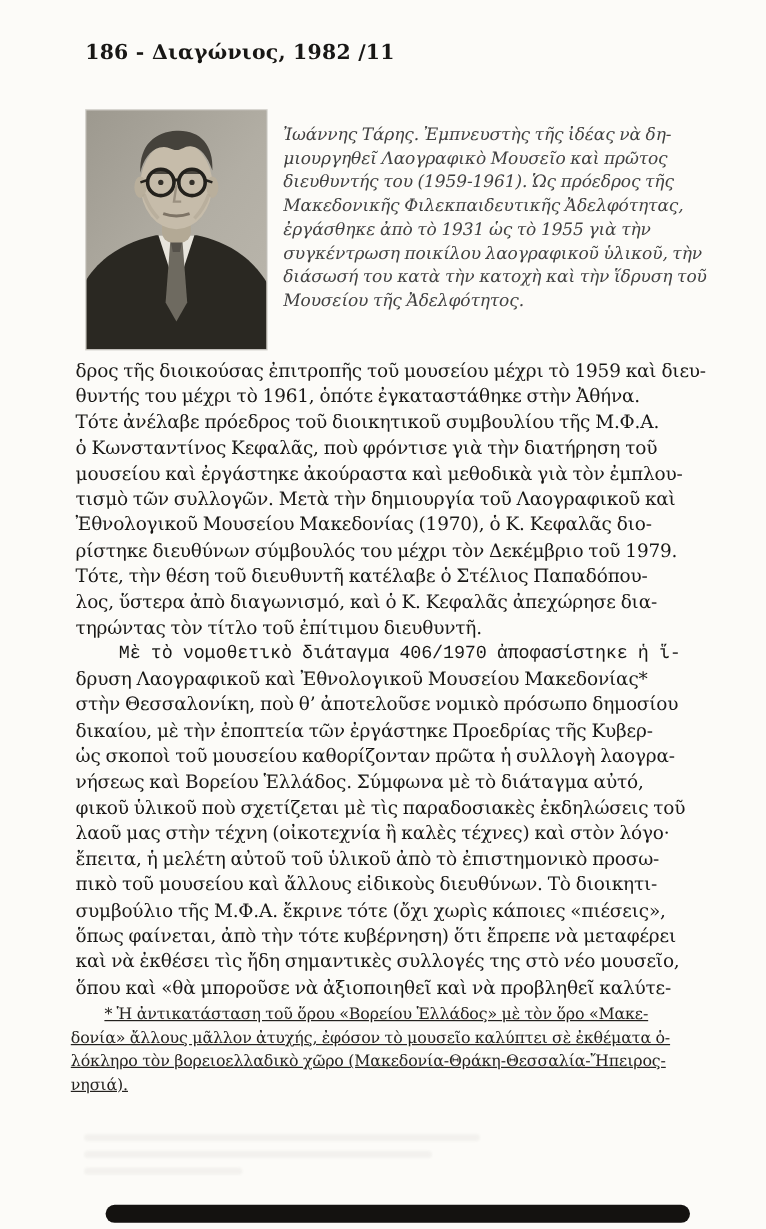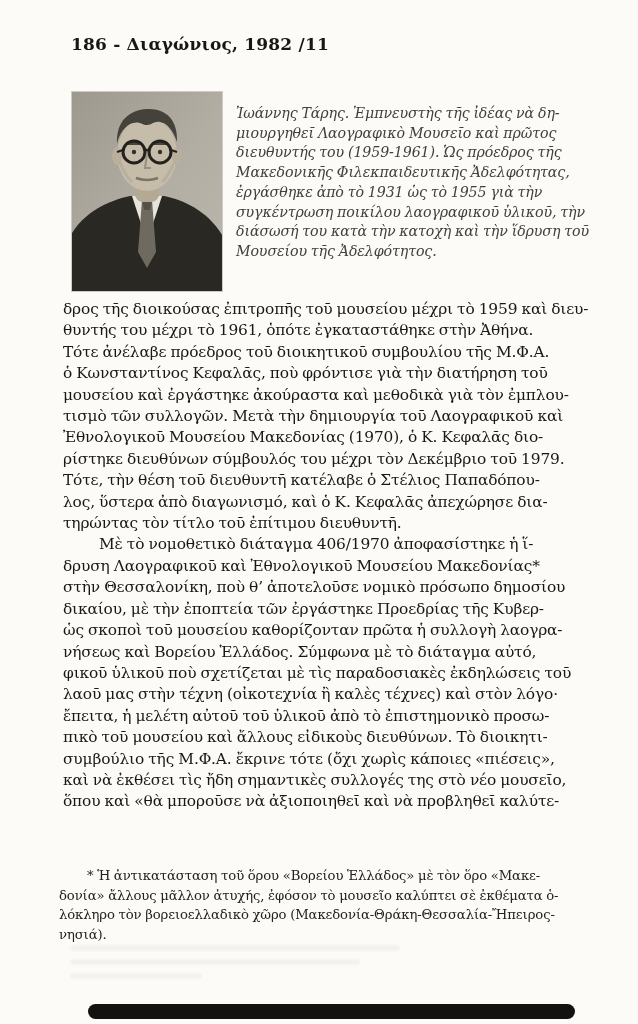--- a/index.html
+++ b/index.html
@@ -27,26 +27,27 @@
     color:#404040;
   }
   .caption .line{white-space:nowrap;}
   .body-text{
     position:absolute;left:63px;top:299px;width:528px;
     font-size:15.4px;line-height:21.4px;
     letter-spacing:-.15px; word-spacing:-.6px;
     color:#191816;
   }
   .body-text .line{white-space:nowrap;}
-  .body-text .line.indent{padding-left:36px;}
+  .body-text .line.indent{padding-left:36px;font-family:Liberation Mono, monospace;}
   .footnote{
-    position:absolute;left:59px;top:866px;width:528px;
+    position:absolute;left:59px;top:836px;width:528px;
     font-size:13.2px;line-height:19.6px;
     letter-spacing:-.1px; word-spacing:-.4px;
     color:#24221f;
+    text-decoration:underline;
   }
   .footnote .line{white-space:nowrap;}
   .footnote .line.indent{padding-left:28px;}
   .bleed{
     position:absolute;left:70px;top:945px;width:330px;height:50px;
     opacity:.05;filter:blur(1px);pointer-events:none;
   }
   .bleed div{height:6px;margin-bottom:8px;background:#5a564e;border-radius:3px;}
   .bleed div:nth-child(2){width:88%;}
   .bleed div:nth-child(3){width:40%;}
@@ -135,20 +136,21 @@
       <div class="line">δρυση Λαογραφικοῦ καὶ Ἐθνολογικοῦ Μουσείου Μακεδονίας*</div>
       <div class="line">στὴν Θεσσαλονίκη, ποὺ θ’ ἀποτελοῦσε νομικὸ πρόσωπο δημοσίου</div>
       <div class="line">δικαίου, μὲ τὴν ἐποπτεία τῶν ἐργάστηκε Προεδρίας τῆς Κυβερ-</div>
       <div class="line">ὡς σκοποὶ τοῦ μουσείου καθορίζονταν πρῶτα ἡ συλλογὴ λαογρα-</div>
       <div class="line">νήσεως καὶ Βορείου Ἑλλάδος. Σύμφωνα μὲ τὸ διάταγμα αὐτό,</div>
       <div class="line">φικοῦ ὑλικοῦ ποὺ σχετίζεται μὲ τὶς παραδοσιακὲς ἐκδηλώσεις τοῦ</div>
       <div class="line">λαοῦ μας στὴν τέχνη (οἰκοτεχνία ἢ καλὲς τέχνες) καὶ στὸν λόγο·</div>
       <div class="line">ἔπειτα, ἡ μελέτη αὐτοῦ τοῦ ὑλικοῦ ἀπὸ τὸ ἐπιστημονικὸ προσω-</div>
       <div class="line">πικὸ τοῦ μουσείου καὶ ἄλλους εἰδικοὺς διευθύνων. Τὸ διοικητι-</div>
       <div class="line">συμβούλιο τῆς Μ.Φ.Α. ἔκρινε τότε (ὄχι χωρὶς κάποιες «πιέσεις»,</div>
+      <div class="line">ὅπως φαίνεται, ἀπὸ τὴν τότε κυβέρνηση) ὅτι ἔπρεπε νὰ μεταφέρει</div>
       <div class="line">καὶ νὰ ἐκθέσει τὶς ἤδη σημαντικὲς συλλογές της στὸ νέο μουσεῖο,</div>
       <div class="line">ὅπου καὶ «θὰ μποροῦσε νὰ ἀξιοποιηθεῖ καὶ νὰ προβληθεῖ καλύτε-</div>
     </div>
 
   <div class="footnote">
       <div class="line indent">* Ἡ ἀντικατάσταση τοῦ ὅρου «Βορείου Ἑλλάδος» μὲ τὸν ὅρο «Μακε-</div>
       <div class="line">δονία» ἄλλους μᾶλλον ἀτυχής, ἐφόσον τὸ μουσεῖο καλύπτει σὲ ἐκθέματα ὁ-</div>
       <div class="line">λόκληρο τὸν βορειοελλαδικὸ χῶρο (Μακεδονία-Θράκη-Θεσσαλία-Ἤπειρος-</div>
       <div class="line">νησιά).</div>
     </div>

